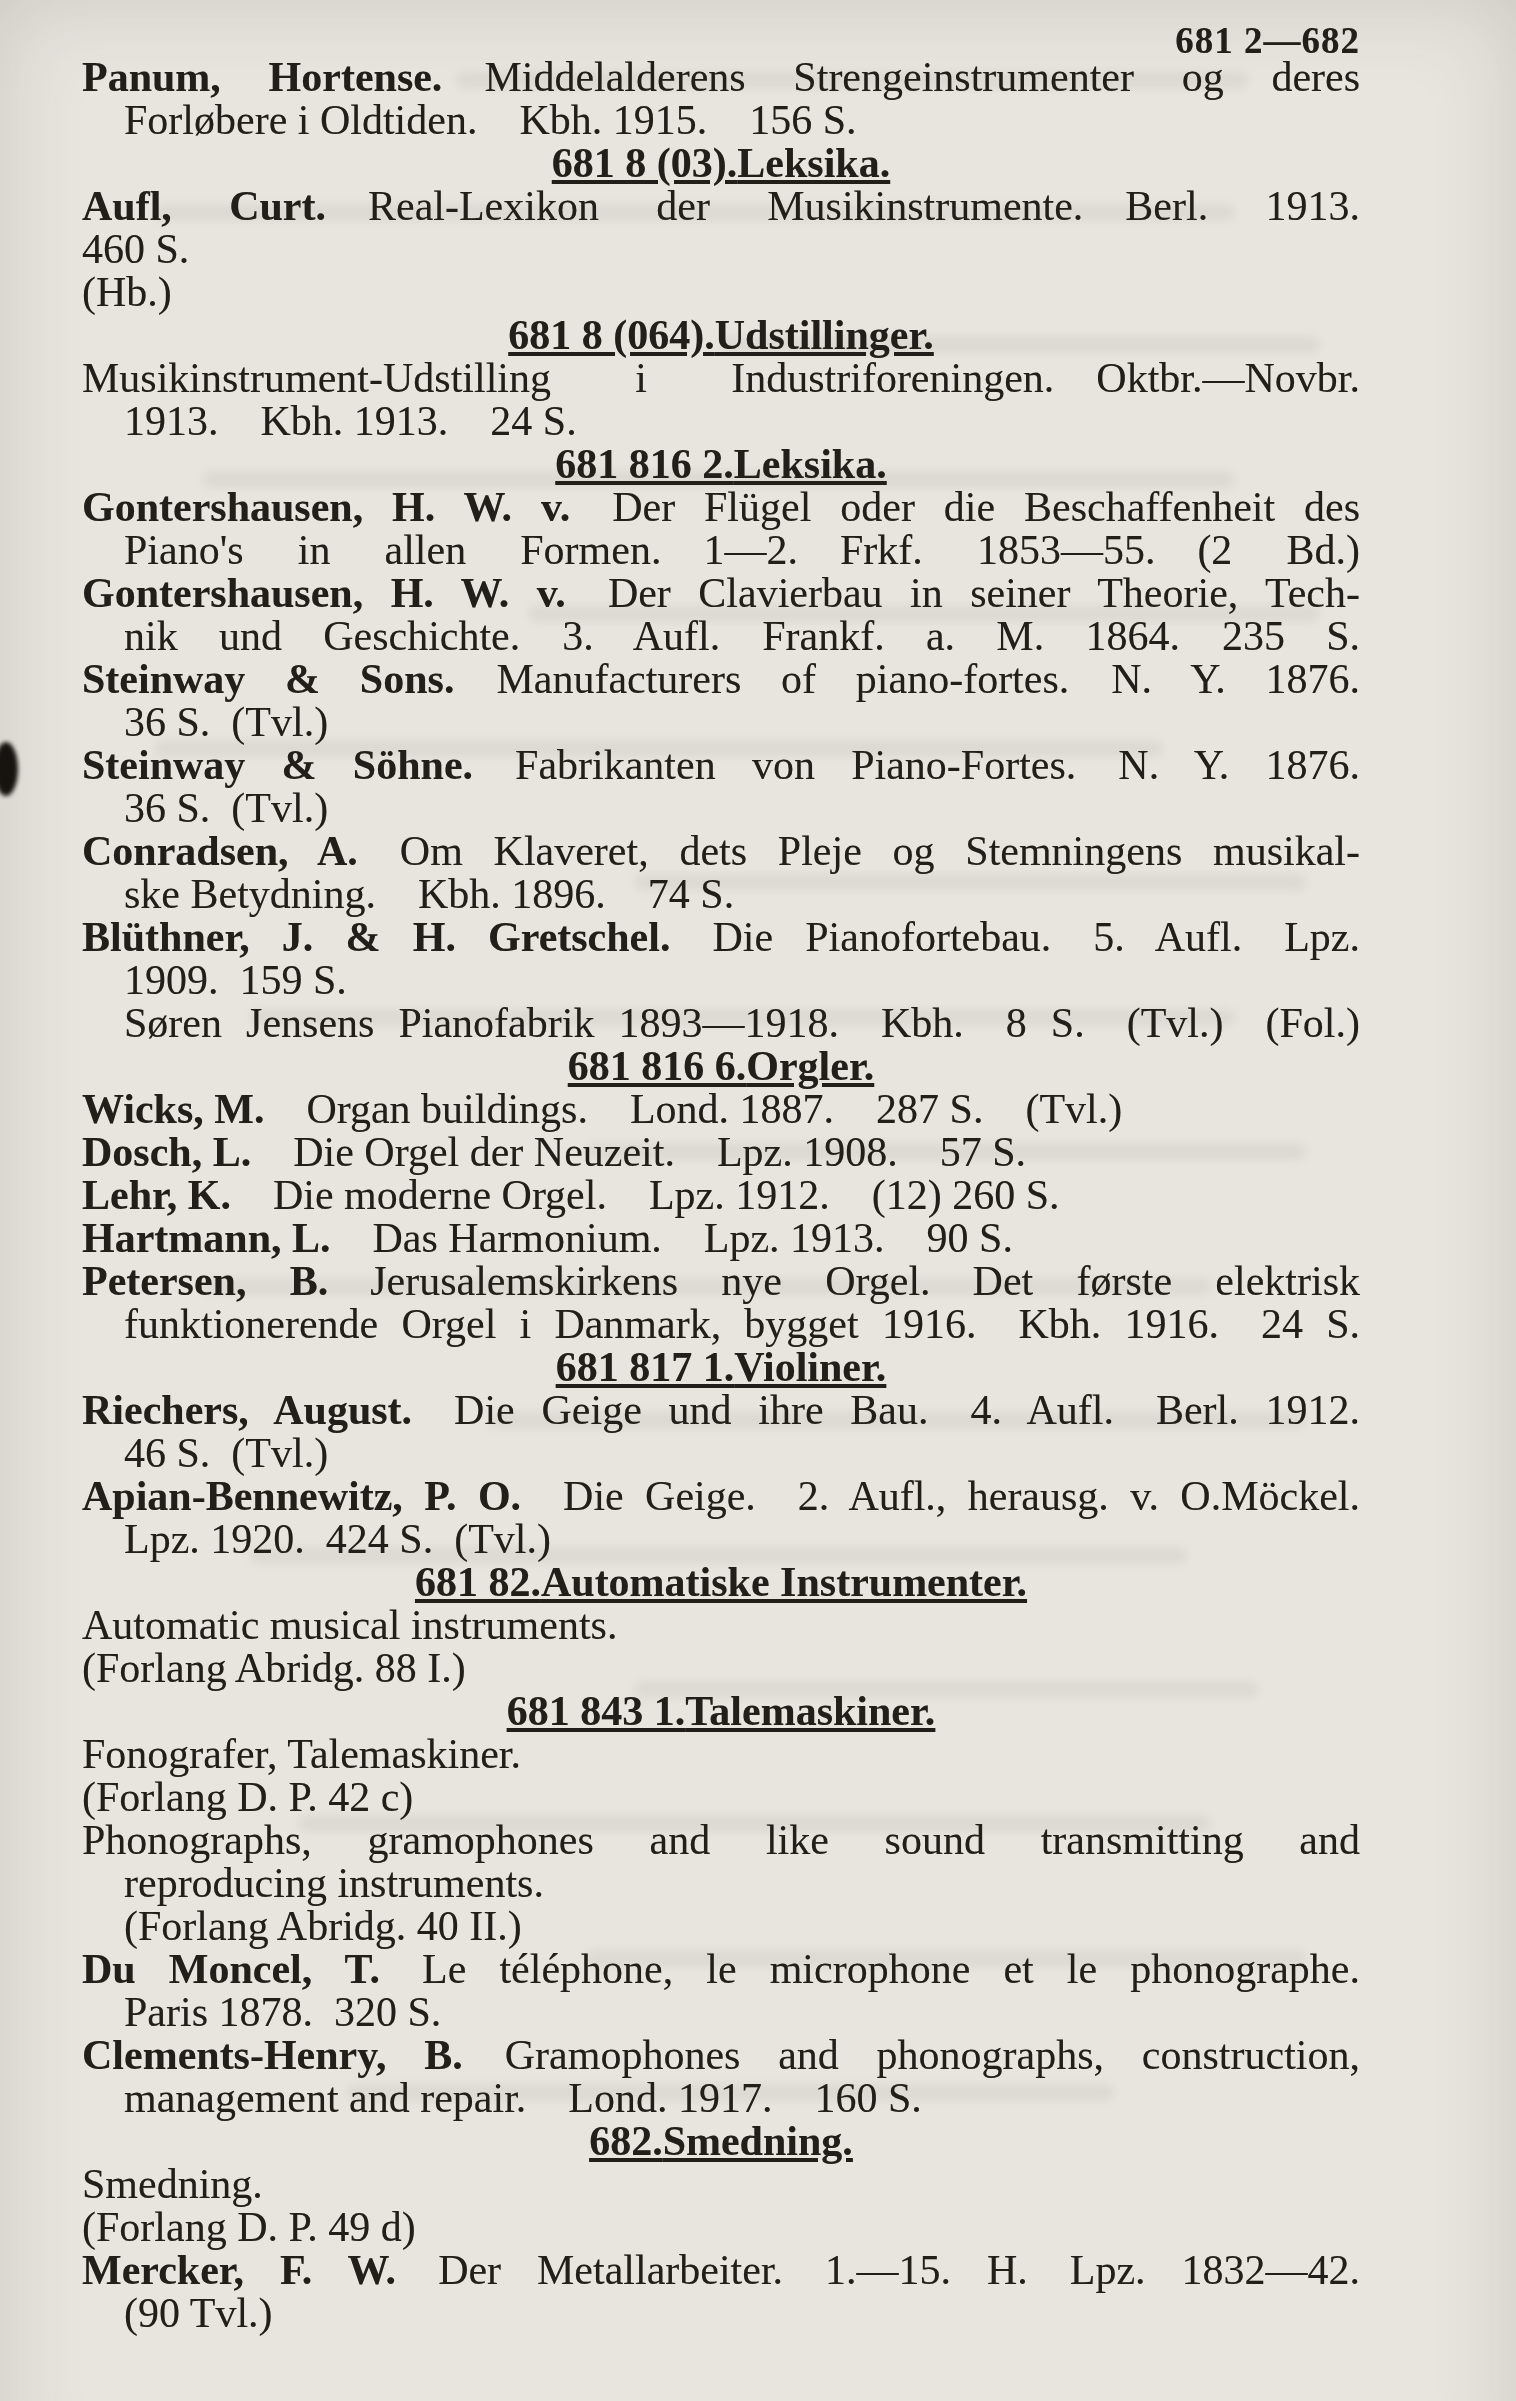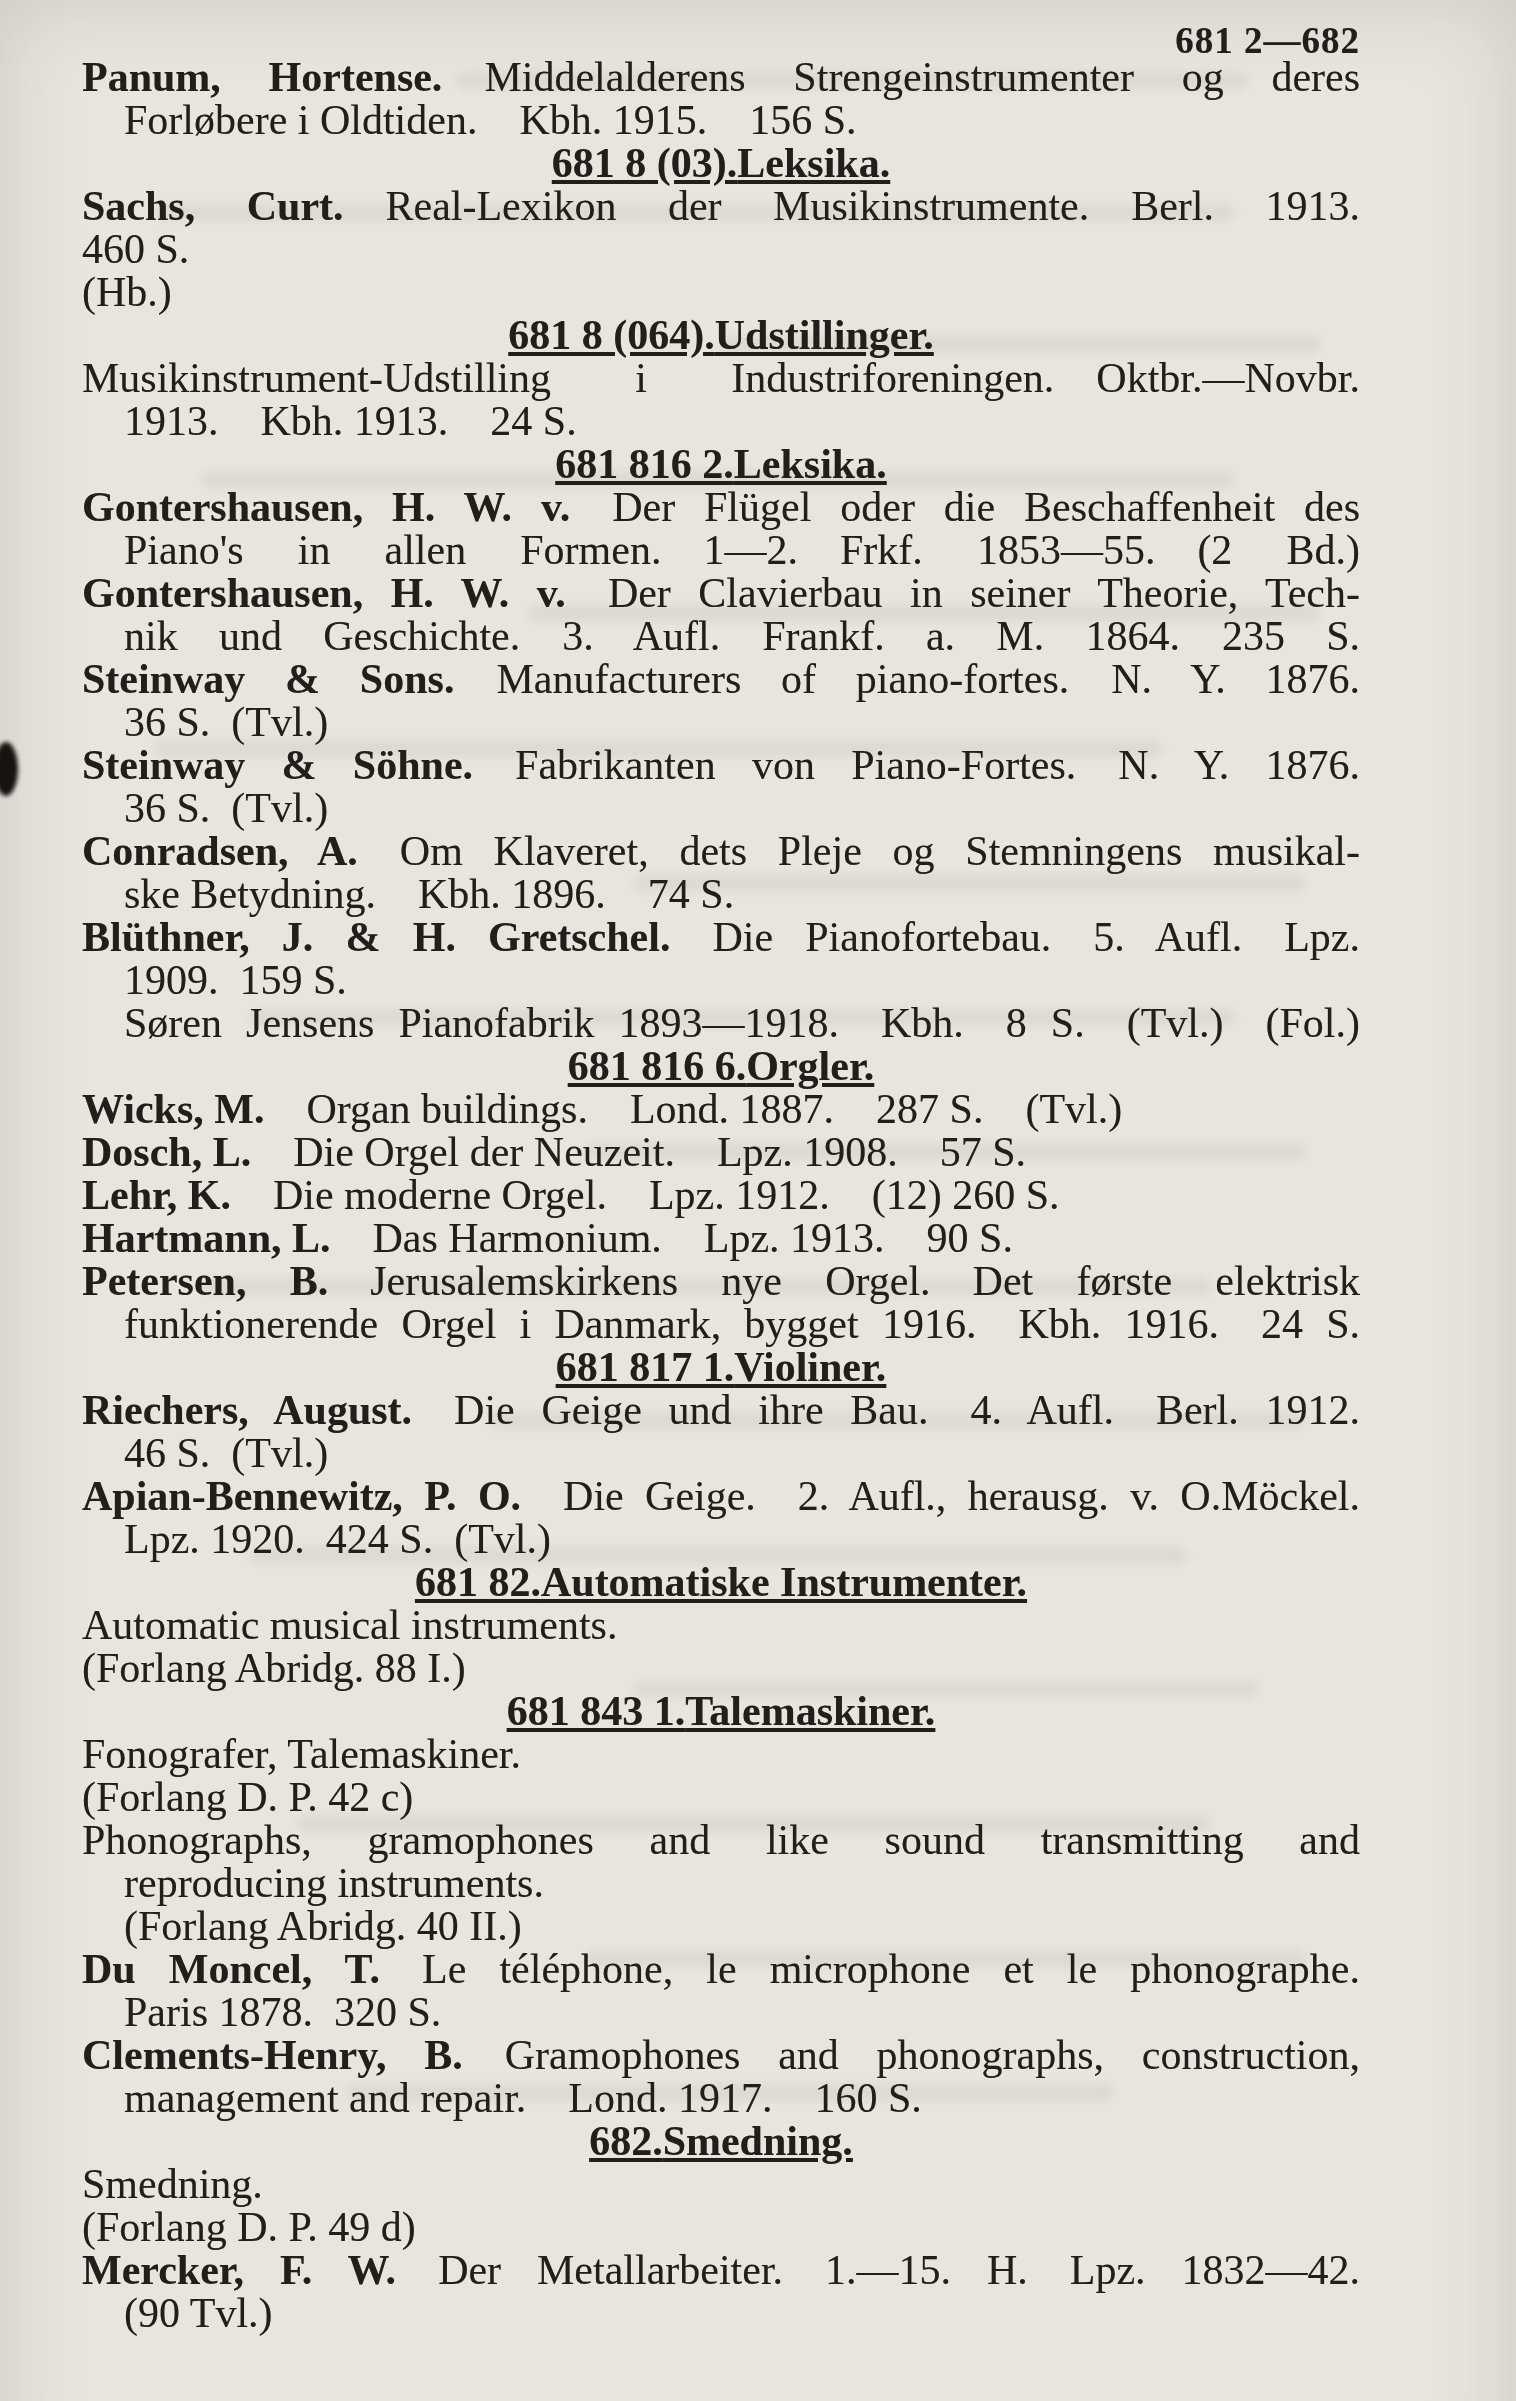--- a/index.html
+++ b/index.html
@@ -123,21 +123,21 @@
     <div id="catalog">
         <div class="entry">
           <div class="line fill"><span class="b">Panum, Hortense.</span><span> Middelalderens Strengeinstrumenter og deres</span></div>
           <div class="line indent"><span>Forløbere i Oldtiden. Kbh. 1915. 156 S.</span></div>
         </div>
         <div class="line heading">
           <span class="code">681 8 (03).</span>
           <span class="category">Leksika.</span>
         </div>
         <div class="entry">
-          <div class="line fill"><span class="b">Sachs, Curt.</span><span> Real-Lexikon der Musikinstrumente. Berl. 1913.</span></div>
+          <div class="line fill"><span class="b">Aufl, Curt.</span><span> Real-Lexikon der Musikinstrumente. Berl. 1913.</span></div>
           <div class="line split">
             <span>460 S.</span>
             <span class="ref">(Hb.)</span>
           </div>
         </div>
         <div class="line heading">
           <span class="code">681 8 (064).</span>
           <span class="category">Udstillinger.</span>
         </div>
         <div class="entry">

